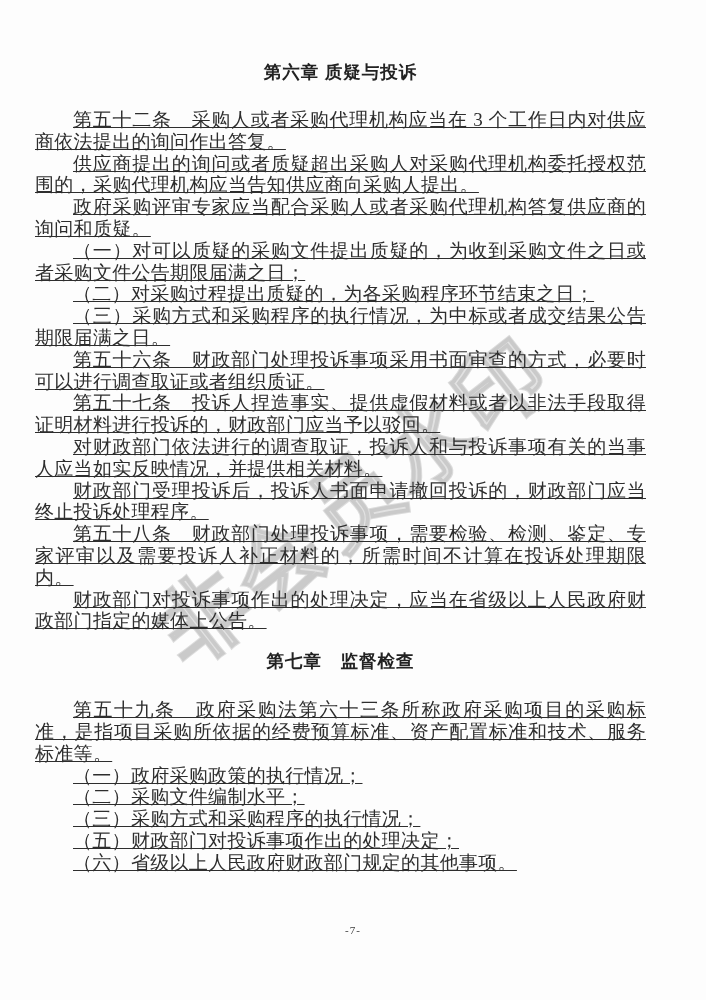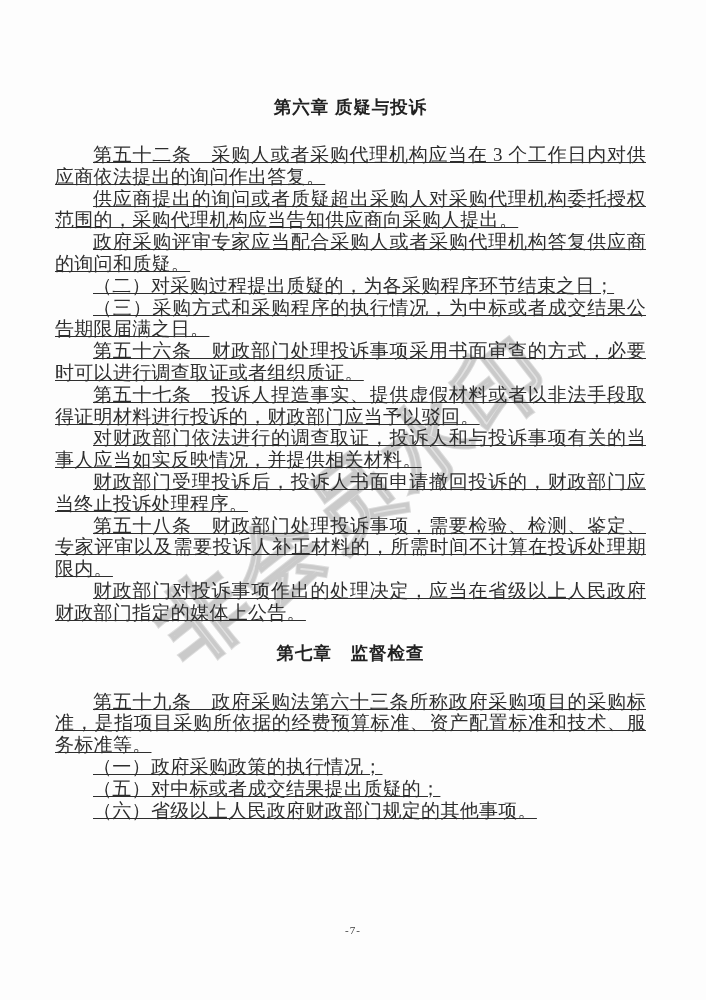--- a/index.html
+++ b/index.html
@@ -12,22 +12,21 @@
     width: 706px;
     height: 1000px;
     background: #fdfdfd;
     overflow: hidden;
     font-family: "Liberation Serif", "DejaVu Serif", serif;
     color: #2e2e2e;
   }
   .content {
     position: relative;
     z-index: 1;
-    padding: 60px 60px 0 55px;
-    margin-top: 35px;
+    padding: 60px 60px 0 35px;
   }
   .chapter-title {
     margin: 0 0 25px 0;
     text-align: center;
     font-size: 17.5px;
     font-weight: bold;
     color: #222222;
     letter-spacing: 1px;
   }
   .chapter-title.second {
@@ -79,33 +78,36 @@
 
   <div class="watermark">非会员水印</div>
 
   <div class="content">
 
     <h2 class="chapter-title">第六章 质疑与投诉</h2>
 
     <p class="para">第五十二条　采购人或者采购代理机构应当在 3 个工作日内对供应商依法提出的询问作出答复。</p>
     <p class="para">供应商提出的询问或者质疑超出采购人对采购代理机构委托授权范围的，采购代理机构应当告知供应商向采购人提出。</p>
     <p class="para">政府采购评审专家应当配合采购人或者采购代理机构答复供应商的询问和质疑。</p>
+    <p class="para">（一）对可以质疑的采购文件提出质疑的，为收到采购文件之日或者采购文件公告期限届满之日；</p>
     <p class="para">（二）对采购过程提出质疑的，为各采购程序环节结束之日；</p>
     <p class="para">（三）采购方式和采购程序的执行情况，为中标或者成交结果公告期限届满之日。</p>
     <p class="para">第五十六条　财政部门处理投诉事项采用书面审查的方式，必要时可以进行调查取证或者组织质证。</p>
     <p class="para">第五十七条　投诉人捏造事实、提供虚假材料或者以非法手段取得证明材料进行投诉的，财政部门应当予以驳回。</p>
     <p class="para">对财政部门依法进行的调查取证，投诉人和与投诉事项有关的当事人应当如实反映情况，并提供相关材料。</p>
     <p class="para">财政部门受理投诉后，投诉人书面申请撤回投诉的，财政部门应当终止投诉处理程序。</p>
     <p class="para">第五十八条　财政部门处理投诉事项，需要检验、检测、鉴定、专家评审以及需要投诉人补正材料的，所需时间不计算在投诉处理期限内。</p>
     <p class="para">财政部门对投诉事项作出的处理决定，应当在省级以上人民政府财政部门指定的媒体上公告。</p>
 
     <h2 class="chapter-title second">第七章　监督检查</h2>
 
     <p class="para">第五十九条　政府采购法第六十三条所称政府采购项目的采购标准，是指项目采购所依据的经费预算标准、资产配置标准和技术、服务标准等。</p>
     <p class="para">（一）政府采购政策的执行情况；</p>
-    <p class="para">（五）对中标或者成交结果提出质疑的；</p>
+    <p class="para">（二）采购文件编制水平；</p>
+    <p class="para">（三）采购方式和采购程序的执行情况；</p>
+    <p class="para">（五）财政部门对投诉事项作出的处理决定；</p>
     <p class="para">（六）省级以上人民政府财政部门规定的其他事项。</p>
 
   </div>
 
   <div class="footer">-7-</div>
 
 </div>
 
 </body></html>

